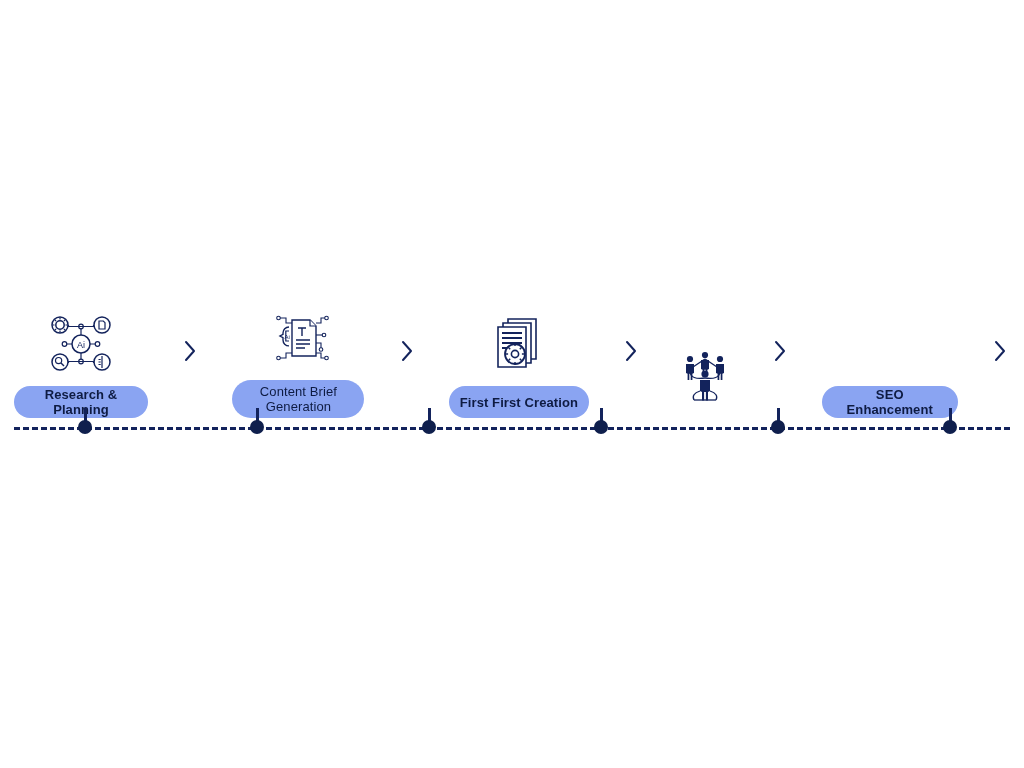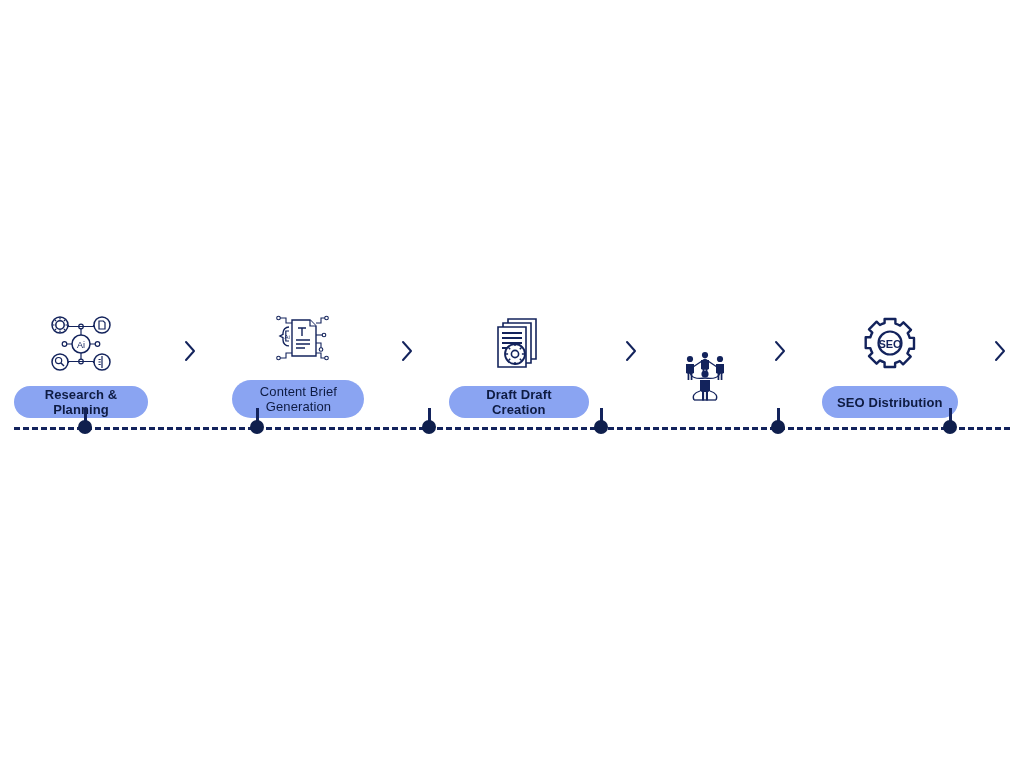--- a/index.html
+++ b/index.html
@@ -219,21 +219,21 @@
           <path d="M6 12h28v40H6z" fill="#fff"></path>
           <path d="M10 18h20M10 23h20M10 28h20M10 33h13" stroke-width="2"></path>
           <circle cx="23" cy="39" r="10" fill="#fff" stroke-width="1.8"></circle>
           <circle cx="23" cy="39" r="3.6" fill="#fff" stroke-width="1.6"></circle>
           <g stroke-width="1.5">
             <path d="M23 28.5v2.6M23 47v2.6M13.5 39h2.6M29.9 39h2.6M16.3 32.3l1.9 1.9M27.8 43.8l1.9 1.9M29.7 32.3l-1.9 1.9M18.2 43.8l-1.9 1.9"></path>
           </g>
         </svg>
       </div>
       <div class="step-pill one-line w-3">
-        <span>Draft Draft Creation</span>
+        <span>First First Creation</span>
       </div>
     </div>
 
     <div class="chevron">
       <svg width="14" height="22" viewBox="0 0 14 22" fill="none" stroke="#13235c" stroke-width="2" stroke-linecap="round" stroke-linejoin="round">
           <path d="M3 2l8 9-8 9"></path>
         </svg>
     </div>
 
     <div class="step">
@@ -262,29 +262,22 @@
       </div>
     </div>
 
     <div class="chevron">
       <svg width="14" height="22" viewBox="0 0 14 22" fill="none" stroke="#13235c" stroke-width="2" stroke-linecap="round" stroke-linejoin="round">
           <path d="M3 2l8 9-8 9"></path>
         </svg>
     </div>
 
     <div class="step">
-      <div class="step-icon">
-        <svg width="56" height="56" viewBox="0 0 56 56" fill="none" stroke="#13235c" stroke-width="2.4" stroke-linejoin="round">
-          <path d="M22.6 3h10.8v4.6a21 21 0 0 1 4.7 2l3.3-3.3 7.6 7.6-3.3 3.3a21 21 0 0 1 2 4.7H52v10.8h-4.6a21 21 0 0 1-2 4.7l3.3 3.3-7.6 7.6-3.3-3.3a21 21 0 0 1-4.7 2V51H22.6v-4.6a21 21 0 0 1-4.7-2l-3.3 3.3L7 40.1l3.3-3.3a21 21 0 0 1-2-4.7H3.7V21.3h4.6a21 21 0 0 1 2-4.7L7 13.3l7.6-7.6 3.3 3.3a21 21 0 0 1 4.7-2z" fill="#fff"></path>
-          <circle cx="28" cy="27" r="11.5" fill="#fff" stroke-width="2.2"></circle>
-          <text x="28" y="31.5" font-size="11" font-weight="bold" font-family="Liberation Sans, sans-serif" fill="#13235c" stroke="none" text-anchor="middle">SEO</text>
-        </svg>
-      </div>
       <div class="step-pill one-line w-5">
-        <span>SEO Distribution</span>
+        <span>SEO Enhancement</span>
       </div>
     </div>
 
     <div class="chevron">
       <svg width="14" height="22" viewBox="0 0 14 22" fill="none" stroke="#13235c" stroke-width="2" stroke-linecap="round" stroke-linejoin="round">
           <path d="M3 2l8 9-8 9"></path>
         </svg>
     </div>
 
 

